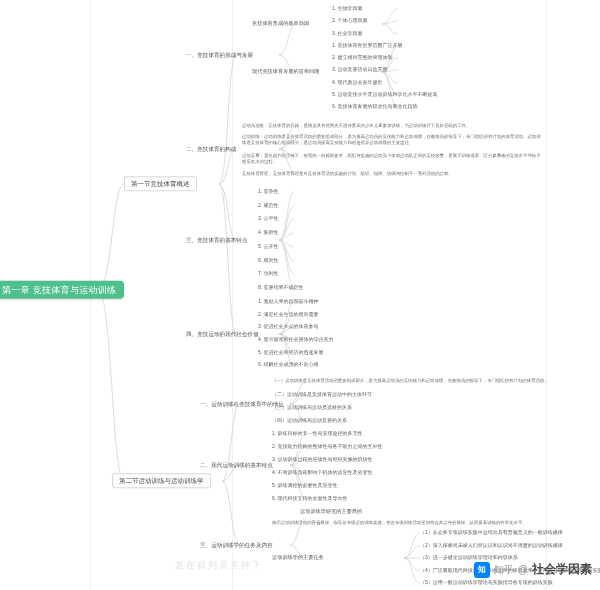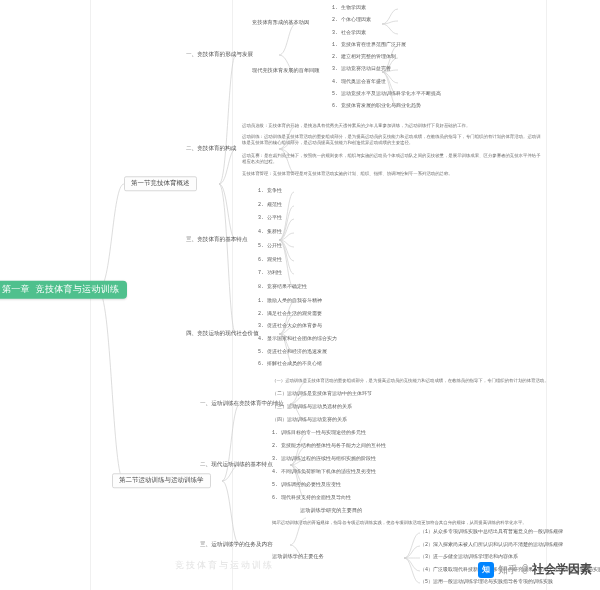--- a/index.html
+++ b/index.html
@@ -6,21 +6,21 @@
   body{
     width:600px;height:590px;
     background:#ffffff;
     font-family:"Liberation Sans","DejaVu Sans",sans-serif;
     overflow:hidden;
     position:relative;
   }
   
   .bg-guide{position:absolute;top:0;bottom:0;width:1px;background:#f0f0f0;}
 
-  #canvas{position:absolute;inset:0;font-family:Liberation Mono, monospace;}
+  #canvas{position:absolute;inset:0;}
   svg.links{position:absolute;left:0;top:0;width:600px;height:590px;pointer-events:none;}
 
   .node{
     position:absolute;
     white-space:nowrap;
     color:#3d3d3d;
     line-height:1.15;
     transform:translateY(-50%);
   }
   .n-root{
@@ -220,21 +220,21 @@
   <div class="node n-note-wide" style="left:272px;top:523px;">揭示运动训练活动的普遍规律，指导各专项运动训练实践，使各专项训练活动更加符合其自身的规律，从而提高训练的科学化水平。</div>
 
   <div class="node n-grp" style="left:272px;top:558px;">运动训练学的主要任务</div>
 
   <div class="node n-leaf" style="left:420px;top:533px;">（1）从众多专项训练实践中总结出具有普遍意义的一般训练规律</div>
   <div class="node n-leaf" style="left:420px;top:546px;">（2）深入探索尚未被人们所认识和认识尚不清楚的运动训练规律</div>
   <div class="node n-leaf" style="left:420px;top:558px;">（3）进一步健全运动训练学理论和内容体系</div>
   <div class="node n-leaf" style="left:420px;top:571px;">（4）广泛吸取现代科技新成果和多学科的研究成果，应用于运动训练学理论与实践的研究</div>
   <div class="node n-leaf" style="left:420px;top:583px;">（5）运用一般运动训练学理论与实践指导各专项的训练实践</div>
 
-  <div class="wm-faint">竞技体育与运动训练</div>
+  <div class="wm-faint">是在裁判员主持下</div>
 
   <div class="watermark">
     <span class="wm-logo">知</span>
     <span class="wm-text">知乎</span>
     <span class="wm-text">@</span>
     <span class="wm-name">社会学因素</span>
   </div>
 
 </div>
 

